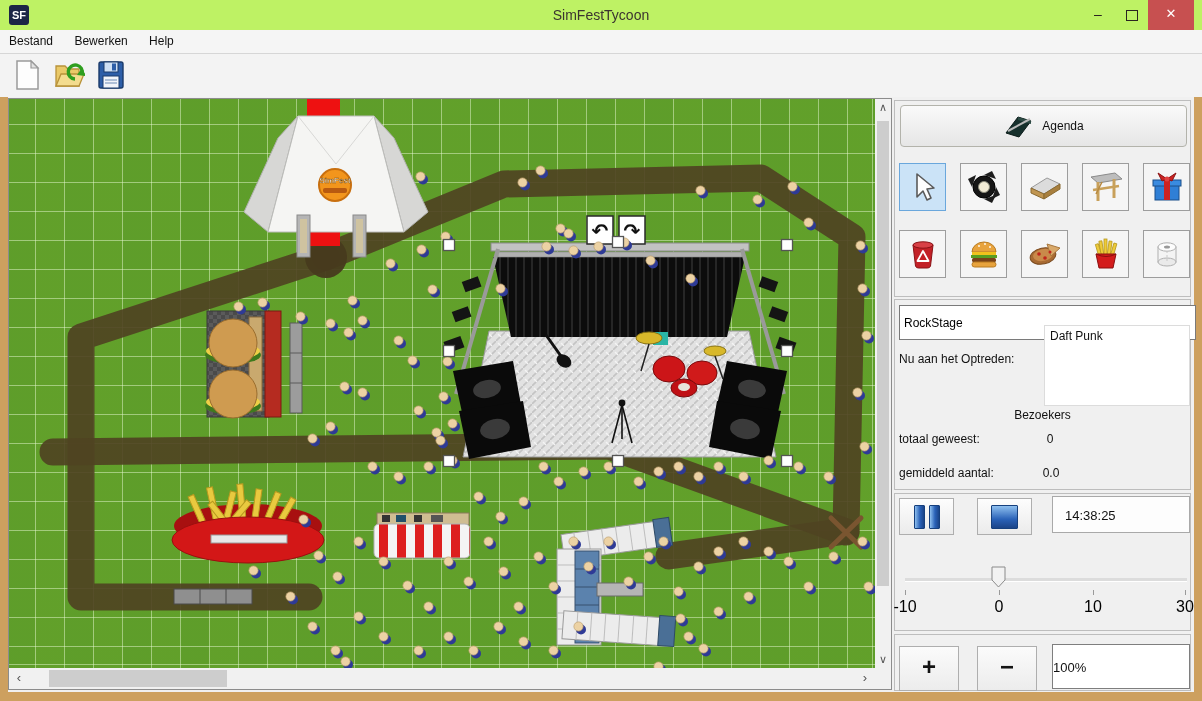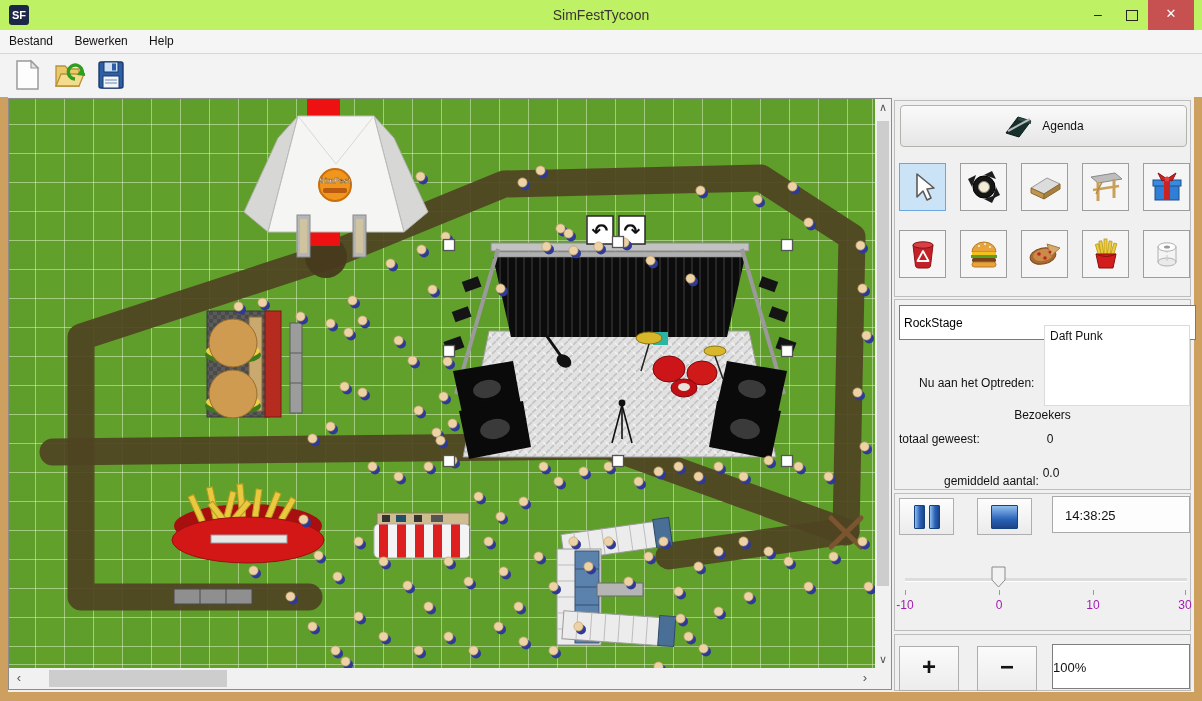--- a/index.html
+++ b/index.html
@@ -55,39 +55,39 @@
   #grp-zoom{top:537px;height:57px;}
   #agenda-btn{position:absolute;left:5px;top:4px;width:285px;height:40px;border:1px solid #b3b3ab;border-radius:4px;
     background:linear-gradient(#fafafa,#e6e6e6);display:flex;align-items:center;justify-content:center;gap:9px;}
   .tool-btn{position:absolute;width:45px;height:46px;border:1px solid #9d9d9d;background:#f5f5f5;
     display:flex;align-items:center;justify-content:center;}
   .tool-btn.selected{background:#cbe3f7;border-color:#6aa7dc;}
   .trow1{top:62px;} .trow2{top:129px;}
   .tc0{left:4px;} .tc1{left:65px;} .tc2{left:126px;} .tc3{left:187px;} .tc4{left:248px;}
   #stage-name{position:absolute;left:4px;top:5px;width:287px;height:17px;border:1px solid #7a7a7a;
     font-family:"Liberation Sans",sans-serif;font-size:12px;padding:8px 4px;box-sizing:content-box;background:#fff;}
-  #now-label{position:absolute;left:4px;top:76px;margin-left:20px;}
+  #now-label{position:absolute;left:4px;top:52px;}
   #now-box{position:absolute;left:149px;top:25px;width:146px;height:81px;background:#fff;border:1px solid #dcdcdc;box-sizing:border-box;padding:3px 5px;}
   #visitors-header{position:absolute;left:0;top:108px;width:100%;text-align:center;}
   #total-label{position:absolute;left:4px;top:132px;}
   #total-value{position:absolute;left:140px;top:132px;width:30px;text-align:center;}
-  #avg-label{position:absolute;left:4px;top:174px;margin-left:45px;}
+  #avg-label{position:absolute;left:4px;top:166px;}
   #avg-value{position:absolute;left:136px;top:166px;width:40px;text-align:center;}
   .ctl-btn{position:absolute;top:4px;width:53px;height:35px;border:1px solid #aeaeae;background:linear-gradient(#fdfdfd,#ebebeb);
     display:flex;align-items:center;justify-content:center;gap:4px;}
   #pause-btn{left:4px;} #stop-btn{left:82px;}
   .pbar{width:9px;height:22px;background:linear-gradient(90deg,#8fc0ef,#2a62b8 55%,#1b4488);border:1px solid #16407e;border-radius:1px;}
   .sq{width:25px;height:22px;background:linear-gradient(#8fc0ef,#2a62b8 60%,#1b4488);border:1px solid #16407e;border-radius:1px;}
   #time-box{position:absolute;left:157px;top:2px;width:138px;height:37px;border:1px solid #a9a9a9;background:#fdfdfd;
     line-height:37px;padding-left:12px;box-sizing:border-box;font-size:13px;}
   #slider-area{position:absolute;left:0px;top:60px;width:297px;height:70px;}
   #slider-track{position:absolute;left:10px;top:24px;width:282px;height:3px;background:#dcdcdc;border-bottom:1px solid #fff;}
   #slider-thumb{position:absolute;left:96px;top:12px;}
   .tickmark{position:absolute;top:36px;width:1px;height:5px;background:#9a9a9a;}
-  .ticklabel{position:absolute;top:44px;width:28px;text-align:center;font-size:12px;color:#a21caf;}
+  .ticklabel{position:absolute;top:44px;width:28px;text-align:center;font-size:16px;color:#000000;}
   .zoom-btn{position:absolute;top:11px;width:58px;height:43px;border:1px solid #aeaeae;background:linear-gradient(#fbfbfb,#ececec);
     font-size:24px;font-weight:bold;color:#141414;text-align:center;line-height:40px;}
   #zoom-plus{left:4px;} #zoom-minus{left:82px;}
   #zoom-field{position:absolute;left:157px;top:9px;width:138px;height:45px;border:1px solid #7e7e7e;background:#fff;
     line-height:45px;box-sizing:border-box;font-size:13px;}
 </style>
 </head>
 <body>
 
 <div id="win">

